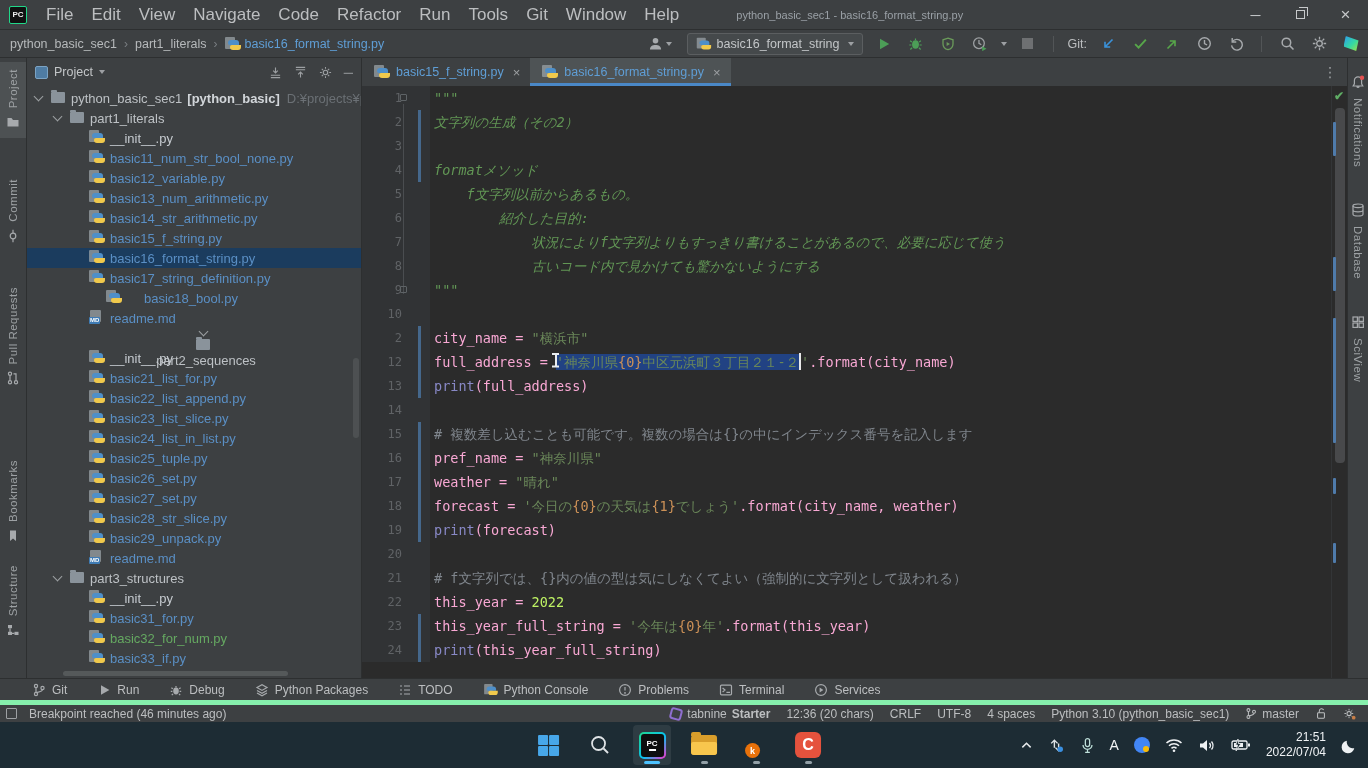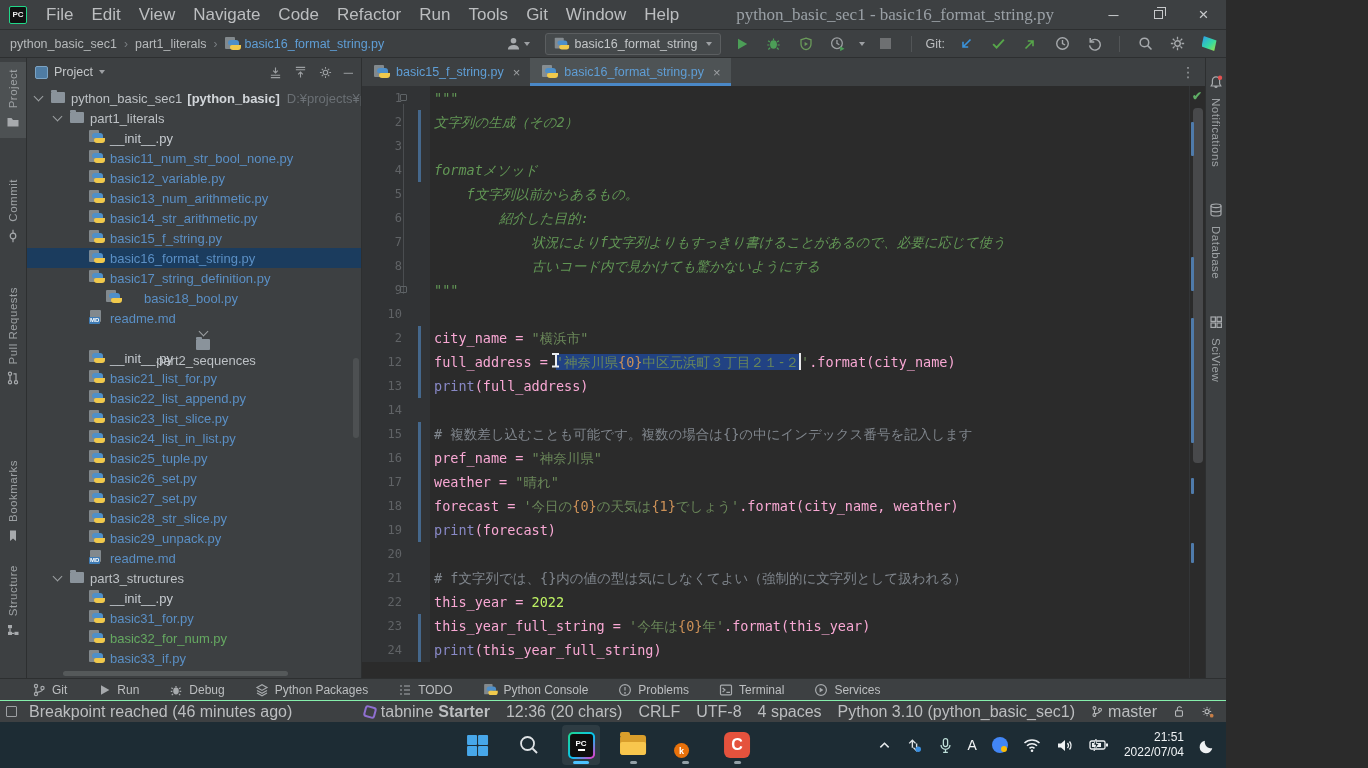--- a/index.html
+++ b/index.html
@@ -1,28 +1,28 @@
 <!DOCTYPE html>
 <html><head>
 <meta charset="utf-8">
 <style>
   * { margin:0; padding:0; box-sizing:border-box; }
   html,body { width:1368px; height:768px; overflow:hidden; background:#2b2b2b;
     font-family:"Liberation Sans", sans-serif; }
-  .app { width:1226px; height:768px; display:flex; flex-direction:column; }
+  .app { width:1368px; height:768px; display:flex; flex-direction:column; }
 
   
   .titlebar { height:30px; background:#3d4042; display:flex; align-items:center; flex:none;
     border-bottom:1px solid #2d2f30; }
   .pclogo { width:18px; height:18px; margin:0 10px 0 9px; background:#111;
     border:1.5px solid #21d789; border-radius:2px; color:#eee; font-size:8px; font-weight:bold;
     display:flex; align-items:center; justify-content:center; flex:none; }
   .menus { display:flex; }
   .menu-item { color:#bcbec0; font-size:17px; padding:0 9px; line-height:30px; cursor:default; }
-  .win-title { color:#9aa0a6; font-size:17px; margin-left:48px; white-space:nowrap;font-family:Liberation Serif, serif; }
+  .win-title { color:#9aa0a6; font-size:11px; margin-left:48px; white-space:nowrap; }
   .win-controls { margin-left:auto; display:flex; }
   .win-btn { width:45px; height:30px; display:flex; align-items:center; justify-content:center;
     color:#c7c9cb; font-size:14px; }
   .restore-glyph { width:9px; height:9px; border:1px solid #c7c9cb; position:relative; }
   .restore-glyph::before { content:""; position:absolute; left:2px; top:-4px; width:8px; height:8px;
     border:1px solid #c7c9cb; border-bottom:none; border-left:none; }
 
   
   .toolbar { height:28px; background:#3d4042; display:flex; align-items:center; flex:none;
     border-bottom:1px solid #2d2f30; padding:0 6px 0 10px; }
@@ -121,22 +121,22 @@
     border-left:1px solid #333537; }
   .scroll-thumb { position:absolute; right:2px; top:22px; height:355px; width:10px; background:#4d4f51;
     border-radius:4px; opacity:.85; }
   .stripe-mark { position:absolute; left:1px; width:3px; background:#4f7bab; border-radius:1px; }
   .inspect-ok { position:absolute; top:3px; right:3px; color:#5fad65; font-size:12px; font-weight:bold; }
 
   
   .toolwindow-bar { height:22px; background:#3d4042; border-top:1px solid #2d2f30; display:flex;
     align-items:center; padding-left:32px; gap:30px; flex:none; }
   .tw-item { display:flex; align-items:center; gap:6px; color:#bcbec0; font-size:12px; }
-  .statusbar { height:22px; background:#3d4042; border-top:1px solid #86efac; display:flex;
-    align-items:center; flex:none; font-size:16px; color:#bcbec0; padding:0 12px 0 6px; }
+  .statusbar { height:22px; background:#3d4042; border-top:5px solid #86efac; display:flex;
+    align-items:center; flex:none; font-size:12px; color:#bcbec0; padding:0 12px 0 6px; }
   .sb-widget-icon { width:11px; height:11px; border:1.3px solid #9da0a3; border-radius:1px; margin-right:12px; }
   .sb-right { margin-left:auto; display:flex; align-items:center; gap:16px; }
   .sb-item { display:flex; align-items:center; gap:5px; white-space:nowrap; }
   .tabnine-sb { width:12px; height:12px; border-radius:3px; border:2px solid #8f6fd0; transform:rotate(15deg); }
 
   
   .taskbar { height:46px; background:#1d2c34; display:flex; align-items:center; position:relative; flex:none; }
   .tb-center { position:absolute; left:50%; top:0; transform:translateX(-52%); height:46px;
     display:flex; align-items:center; gap:14px; }
   .task-btn { width:38px; height:40px; display:flex; flex-direction:column; align-items:center;

